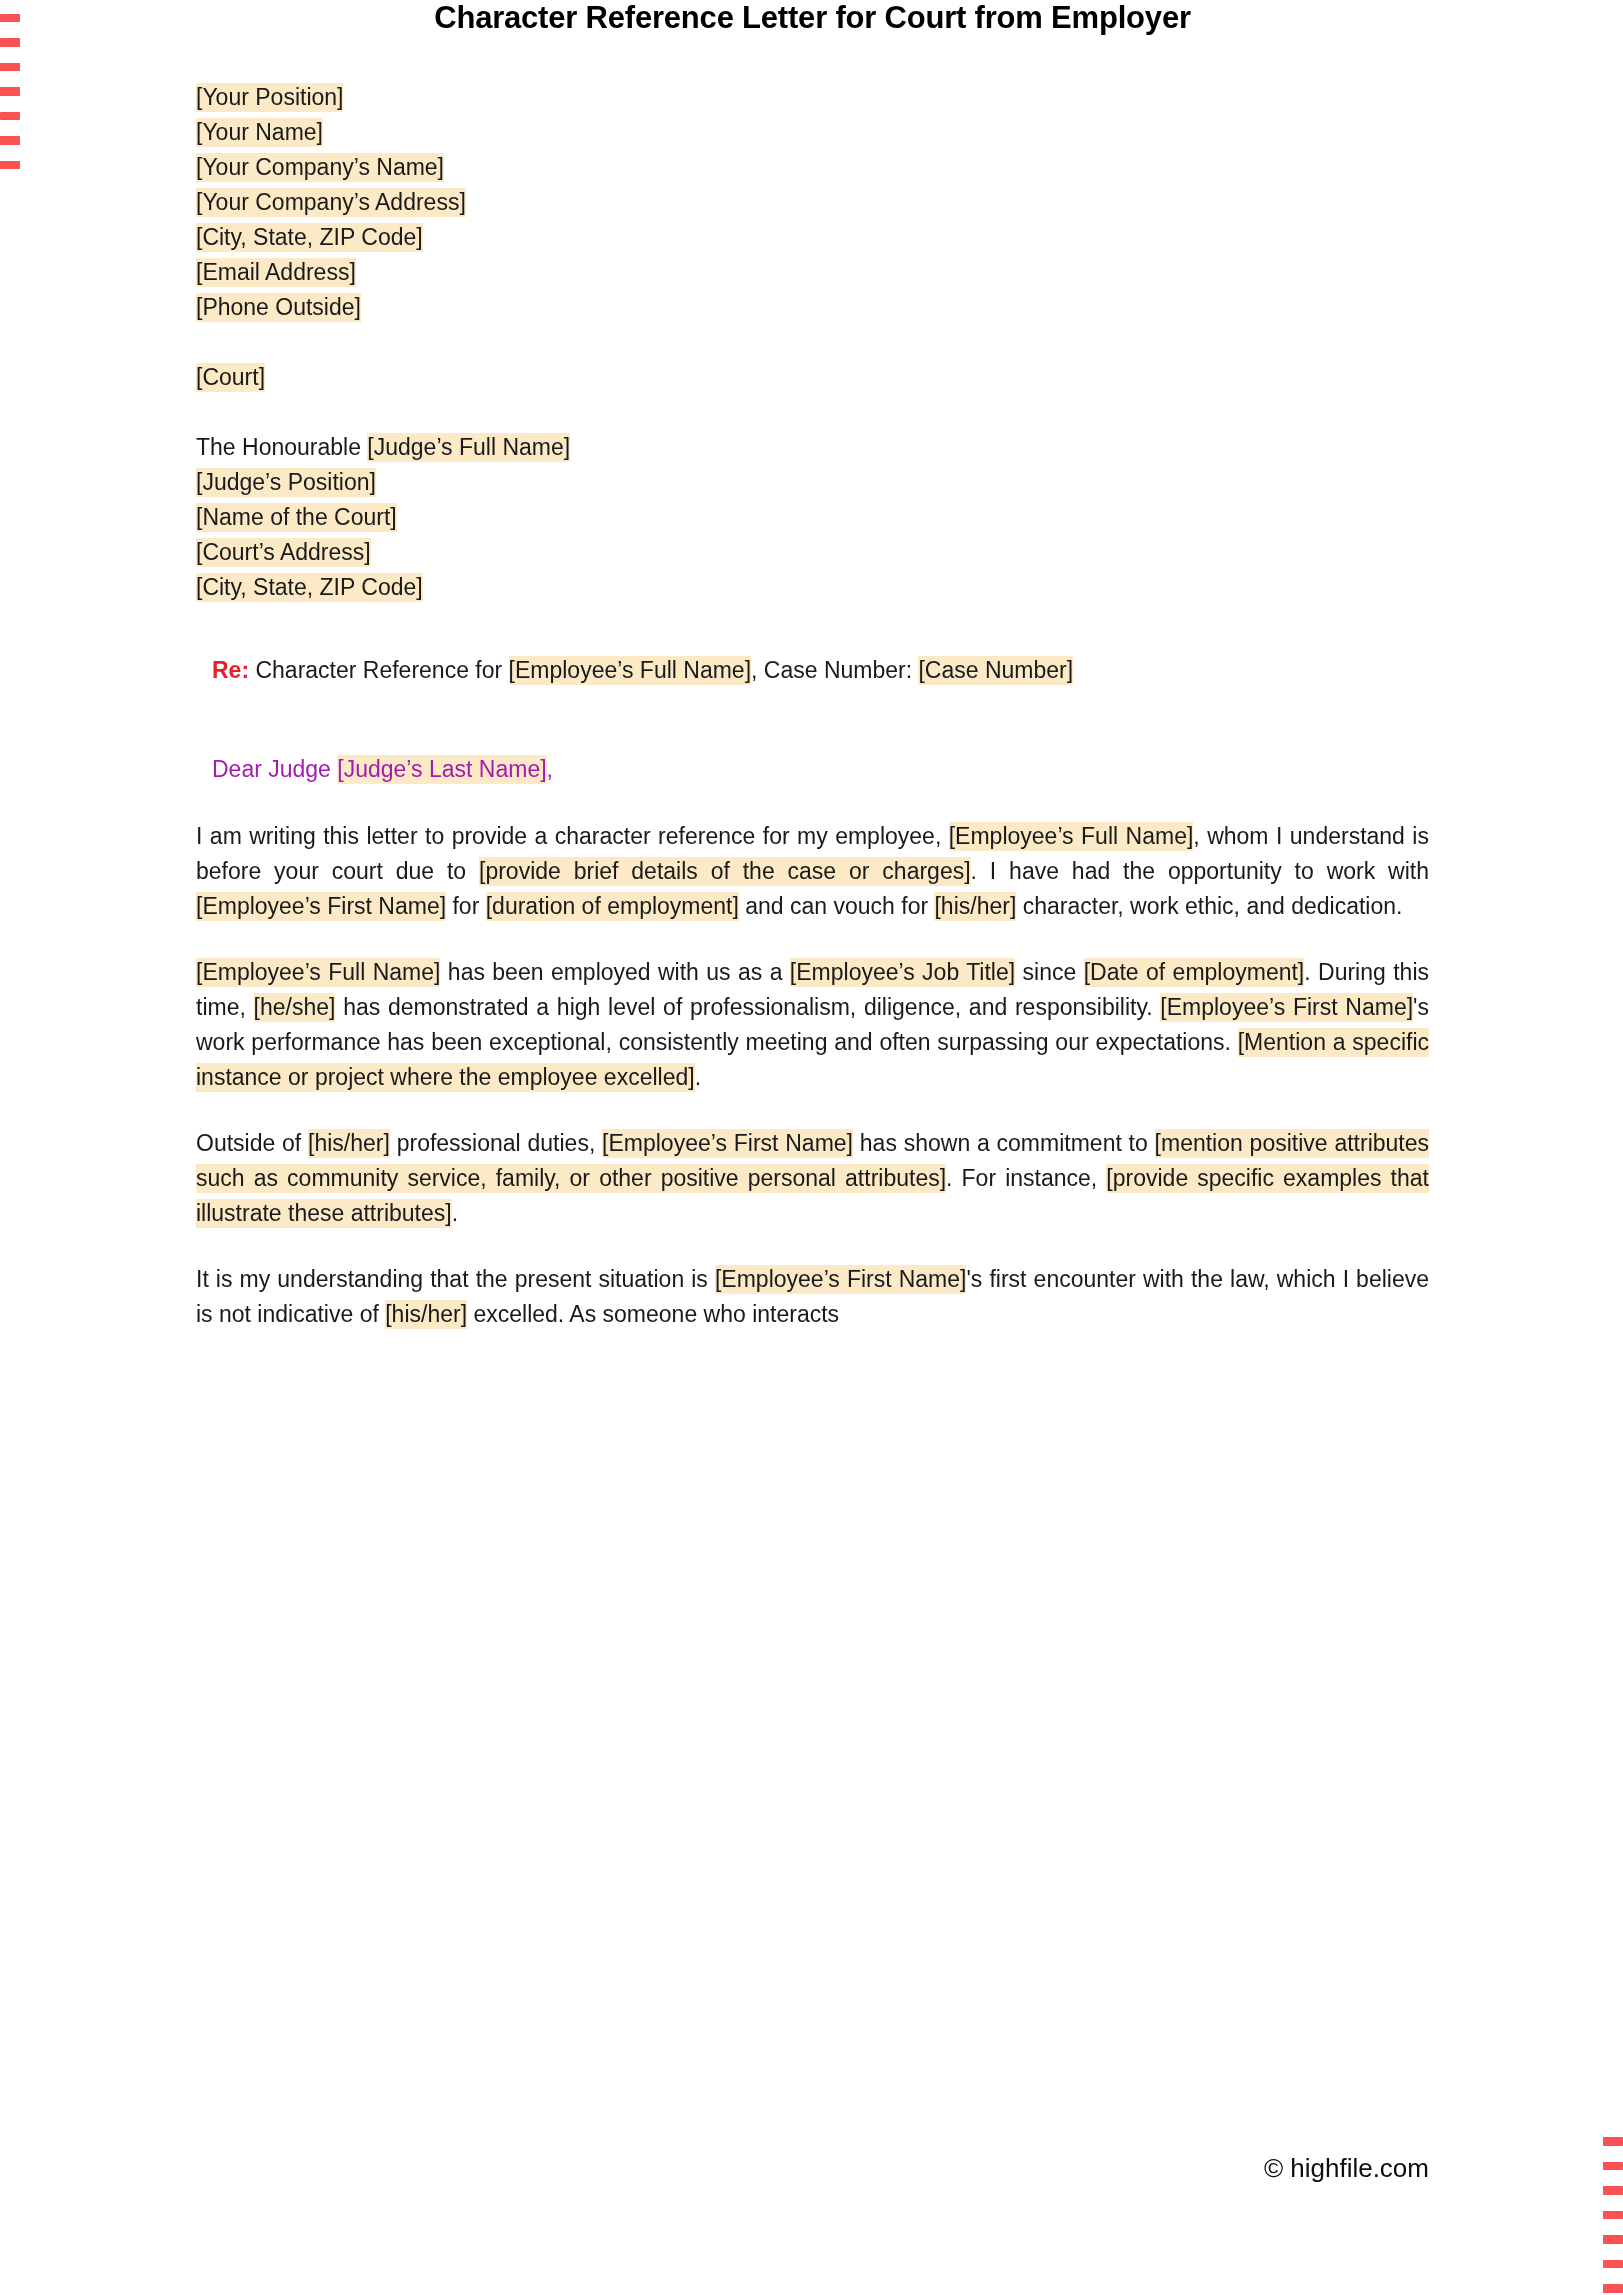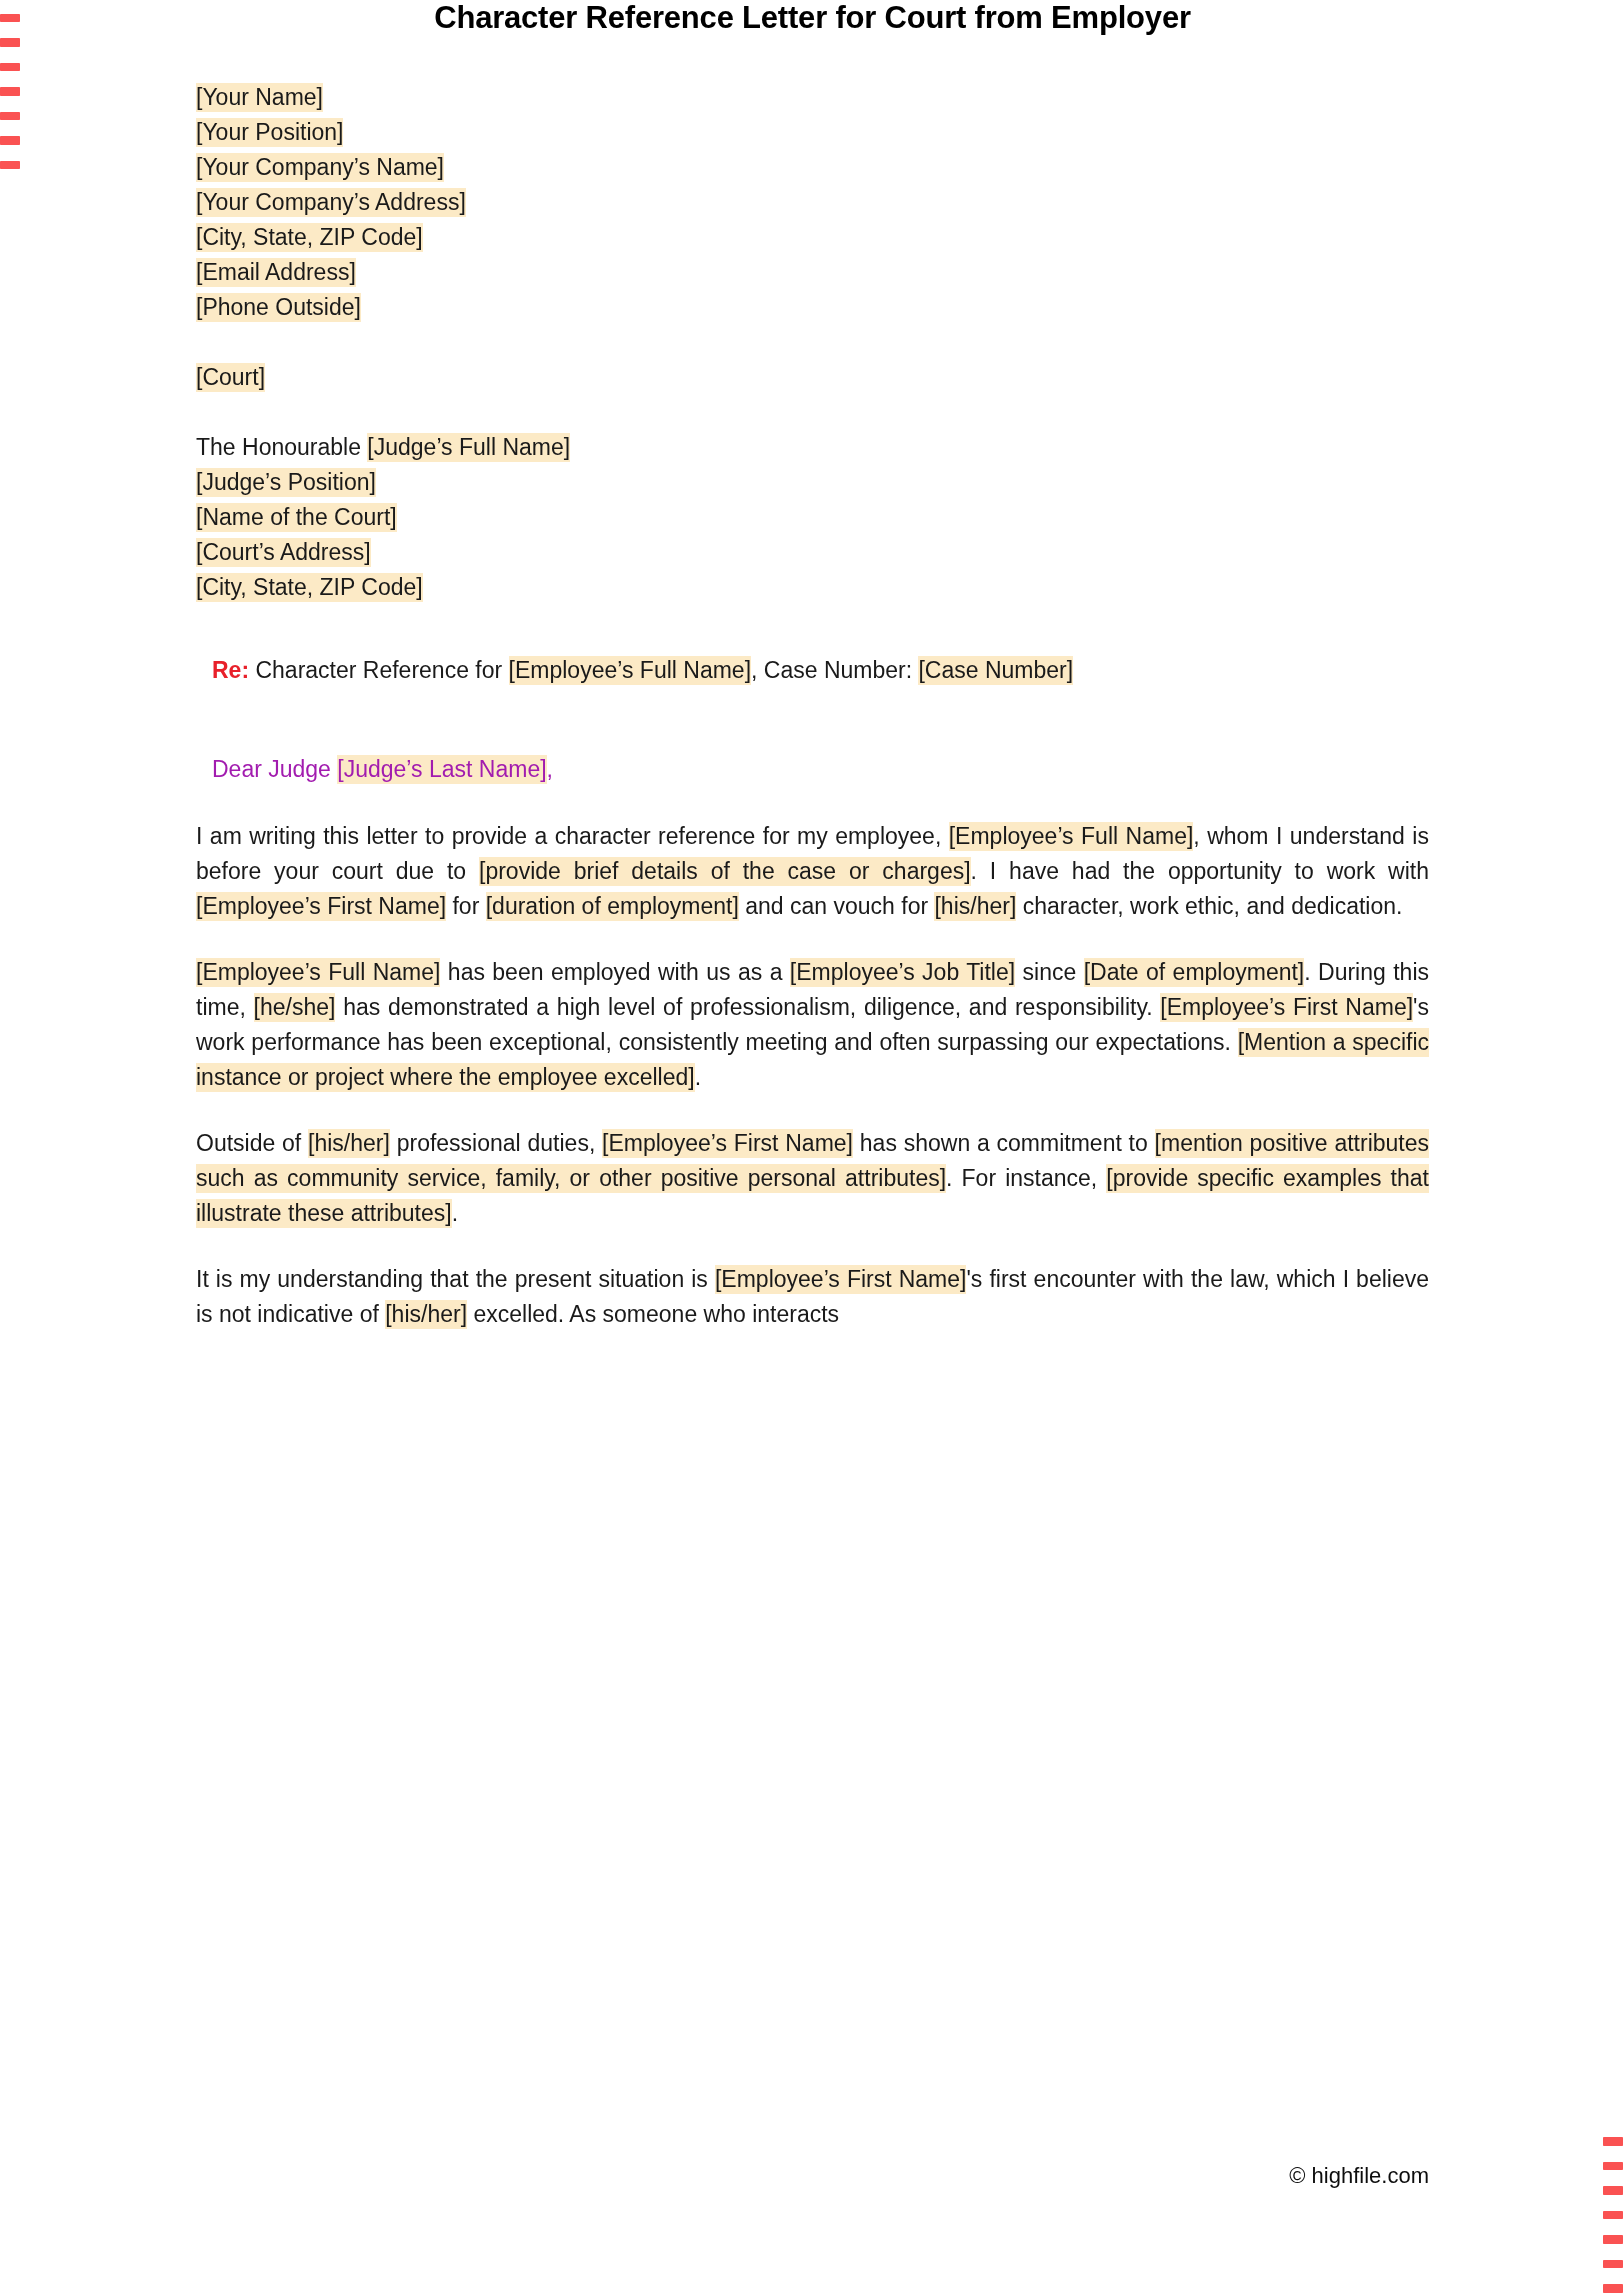--- a/index.html
+++ b/index.html
@@ -98,23 +98,22 @@
   }
 
   .para + .para { margin-top: 31px; }
 
   .footer {
     position: absolute;
     left: 196px;
     top: 2153px;
     width: 1233px;
     text-align: right;
-    font-size: 22px;
+    font-size: 26px;
     color: #0d0d0d;
-    margin-top: 10px;
   }
 
   
   .after-title { height: 44px; }
 </style>
 </head>
 <body>
 
 <div class="dash-col top-left">
   <div class="dash"></div>
@@ -136,22 +135,22 @@
   <div class="dash"></div>
 </div>
 
 <div class="page">
 
   <h1 class="doc-title">Character Reference Letter for Court from Employer</h1>
 
   <div class="after-title"></div>
 
   <div class="block">
+    <p class="addr-line"><span class="hl">[Your Position]</span></p>
     <p class="addr-line"><span class="hl">[Your Name]</span></p>
-    <p class="addr-line"><span class="hl">[Your Position]</span></p>
     <p class="addr-line"><span class="hl">[Your Company’s Name]</span></p>
     <p class="addr-line"><span class="hl">[Your Company’s Address]</span></p>
     <p class="addr-line"><span class="hl">[City, State, ZIP Code]</span></p>
     <p class="addr-line"><span class="hl">[Email Address]</span></p>
     <p class="addr-line"><span class="hl">[Phone Outside]</span></p>
   </div>
 
   <div class="gap-sm"></div>
 
   <div class="block">

